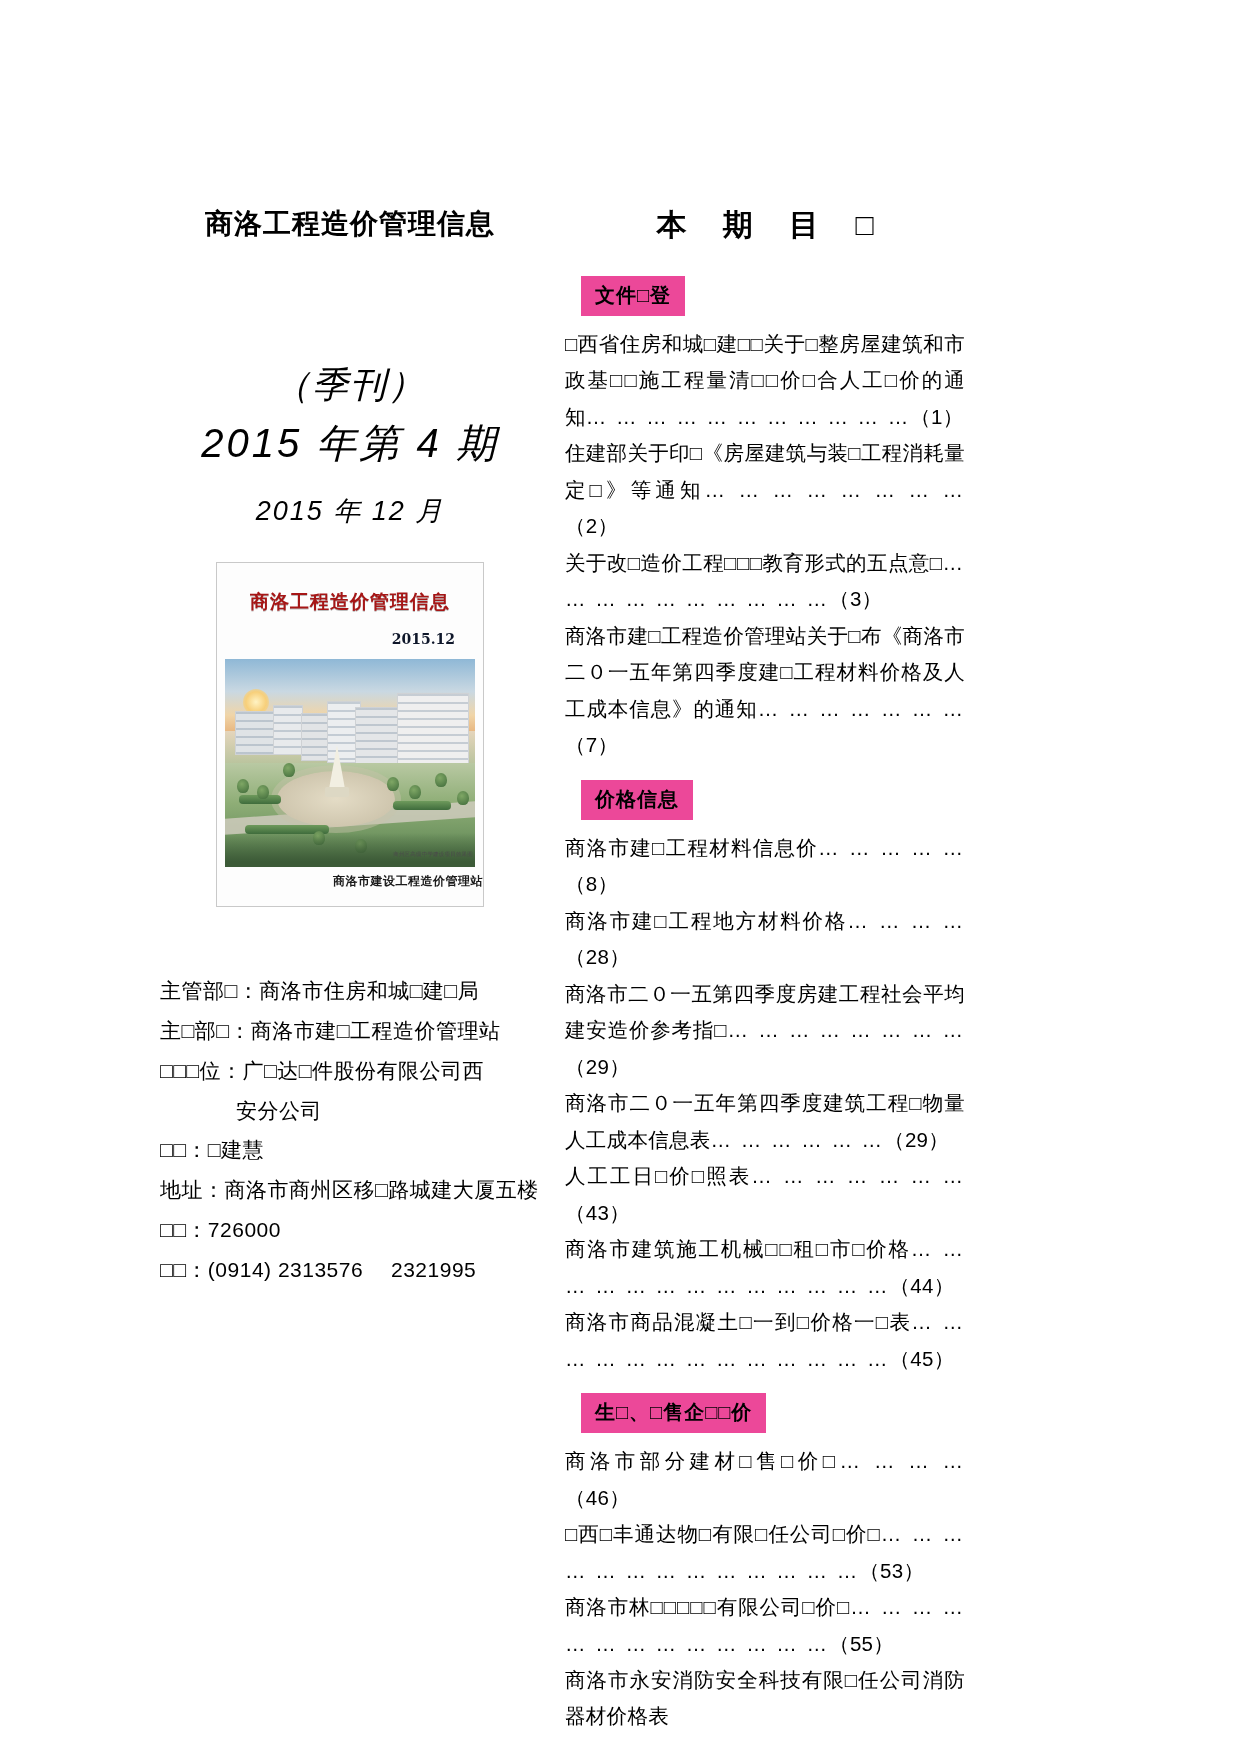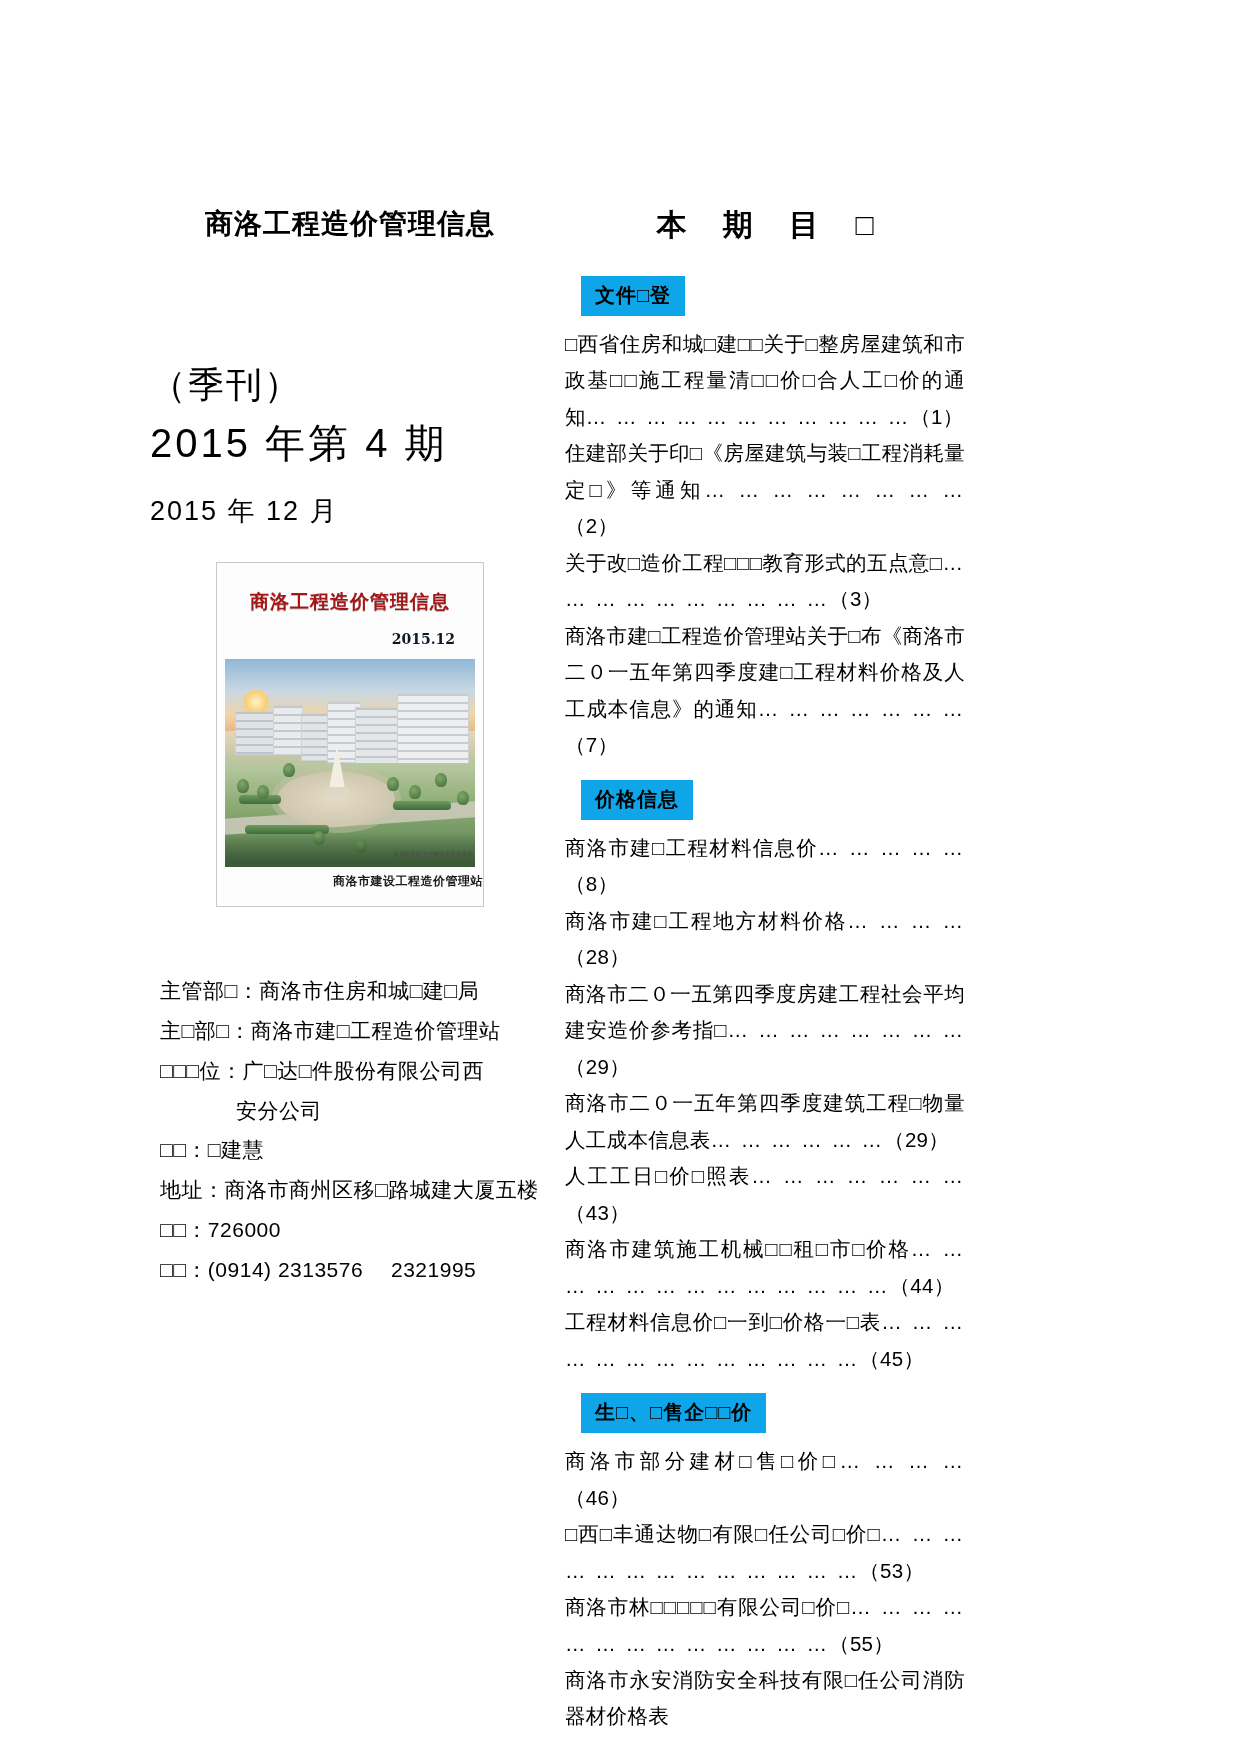--- a/index.html
+++ b/index.html
@@ -41,22 +41,23 @@
   }
   .journal-subtitle {
     font-size: 26px;
     font-weight: 400;
     text-align: center;
     line-height: 1.5;
     margin-top: 14px;
   }
 
   .issue-block {
-    text-align: left;
+    text-align: center;
     margin-top: 118px;
+    font-style: italic;
   }
   .issue-periodicity {
     font-size: 36px;
     font-weight: 400;
     line-height: 1.35;
     letter-spacing: 2px;
   }
   .issue-number {
     font-size: 40px;
     font-weight: 400;
@@ -222,21 +223,21 @@
     font-size: 30px;
     font-weight: 700;
     letter-spacing: 14px;
     text-align: center;
     padding-left: 14px;
     white-space: nowrap;
     margin-bottom: 30px;
   }
   .toc-section {
     display: inline-block;
-    background: #0ea5e9;
+    background: #ec4899;
     color: #000;
     font-size: 20px;
     font-weight: 700;
     letter-spacing: 1px;
     padding: 6px 14px 7px 14px;
     margin: 16px 0 10px 16px;
     white-space: nowrap;
   }
   .toc-section.first { margin-top: 0; }
   .toc-list { margin: 0; padding: 0; list-style: none; }
@@ -347,21 +348,21 @@
 
     
     <div class="toc-section">价格信息</div>
     <ul class="toc-list">
       <li class="toc-entry"><span>商洛市建□工程材料信息价</span><span class="dots">… … … … …</span><span class="pg">（8）</span></li>
       <li class="toc-entry"><span>商洛市建□工程地方材料价格</span><span class="dots">… … … …</span><span class="pg">（28）</span></li>
       <li class="toc-entry"><span>商洛市二０一五第四季度房建工程社会平均建安造价参考指□</span><span class="dots">… … … … … … … …</span><span class="pg">（29）</span></li>
       <li class="toc-entry"><span>商洛市二０一五年第四季度建筑工程□物量人工成本信息表</span><span class="dots">… … … … … …</span><span class="pg">（29）</span></li>
       <li class="toc-entry"><span>人工工日□价□照表</span><span class="dots">… … … … … … …</span><span class="pg">（43）</span></li>
       <li class="toc-entry"><span>商洛市建筑施工机械□□租□市□价格</span><span class="dots">… … … … … … … … … … … … …</span><span class="pg">（44）</span></li>
-      <li class="toc-entry"><span>工程材料信息价□一到□价格一□表</span><span class="dots">… … … … … … … … … … … … …</span><span class="pg">（45）</span></li>
+      <li class="toc-entry"><span>商洛市商品混凝土□一到□价格一□表</span><span class="dots">… … … … … … … … … … … … …</span><span class="pg">（45）</span></li>
     </ul>
 
     
     <div class="toc-section">生□、□售企□□价</div>
     <ul class="toc-list">
       <li class="toc-entry"><span>商洛市部分建材□售□价□</span><span class="dots">… … … …</span><span class="pg">（46）</span></li>
       <li class="toc-entry"><span>□西□丰通达物□有限□任公司□价□</span><span class="dots">… … … … … … … … … … … … …</span><span class="pg">（53）</span></li>
       <li class="toc-entry"><span>商洛市林□□□□□有限公司□价□</span><span class="dots">… … … … … … … … … … … … …</span><span class="pg">（55）</span></li>
       <li class="toc-entry"><span>商洛市永安消防安全科技有限□任公司消防器材价格表</span></li>
 

